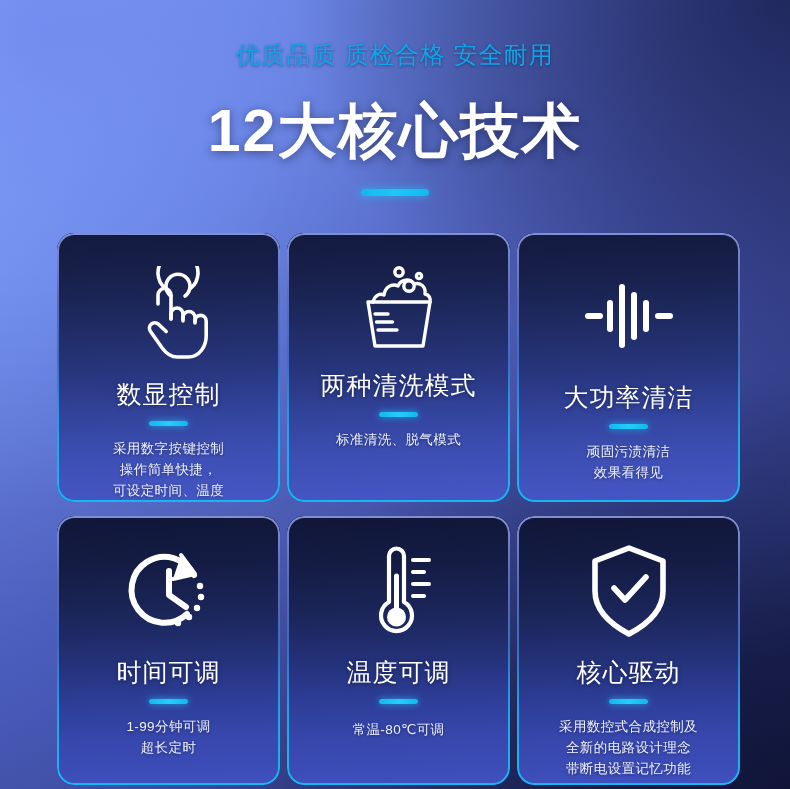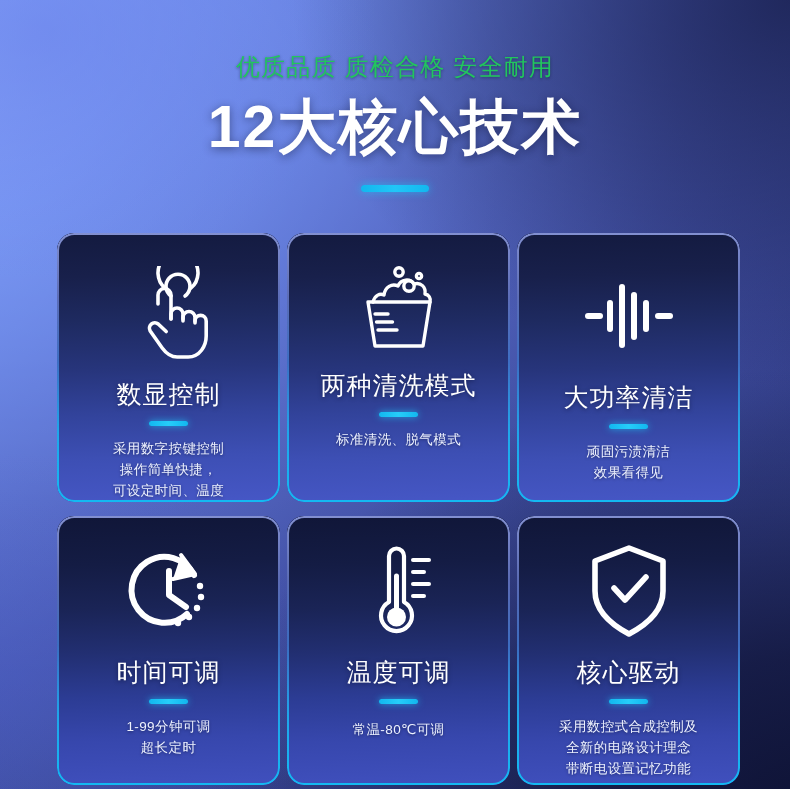--- a/index.html
+++ b/index.html
@@ -33,30 +33,30 @@
     position:absolute; inset:0;
     background:
       radial-gradient(60% 45% at 6% 4%, rgba(104,126,232,0.55) 0%, rgba(104,126,232,0) 70%),
       radial-gradient(55% 40% at 2% 86%, rgba(74,95,205,0.32) 0%, rgba(74,95,205,0) 72%);
   }
 
   
   .header { position:absolute; left:0; right:0; top:0; text-align:center; }
 
   .eyebrow {
-    margin-top:54px;
+    margin-top:42px;
     font-size:24px;
     line-height:1.1;
-    color:#22c55e;
+    color:#0ea5e9;
     letter-spacing:1.2px;
     font-weight:400;
     text-shadow:0 1px 3px rgba(10,14,40,0.45);
   }
   .headline {
-    margin-top:16px;
+    margin-top:32px;
     font-size:59px;
     line-height:1.06;
     color:#ffffff;
     font-weight:700;
     letter-spacing:2px;
     text-shadow:0 2px 10px rgba(8,12,38,0.45);
   }
   .header-rule {
     width:68px; height:7px;
     margin:26px auto 0;

